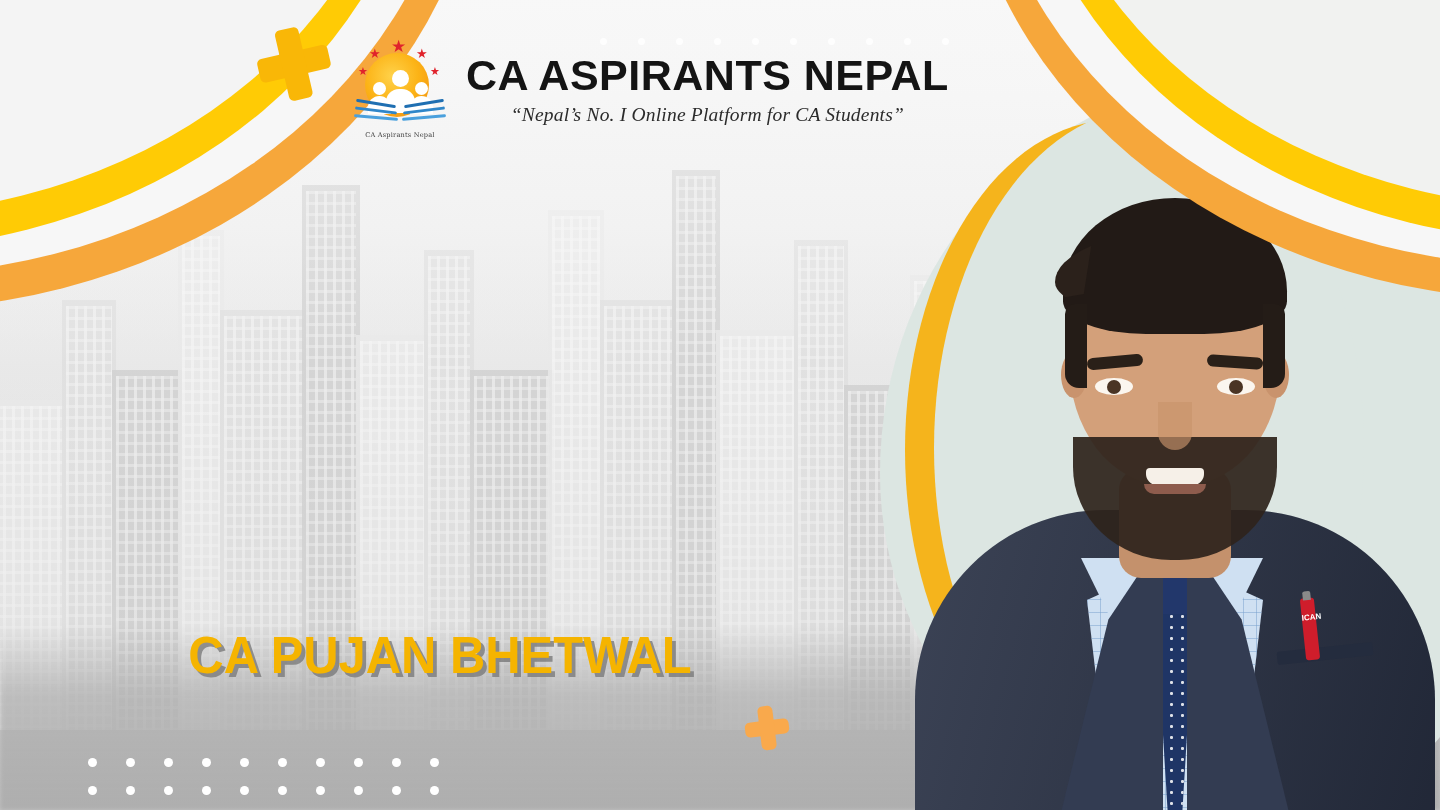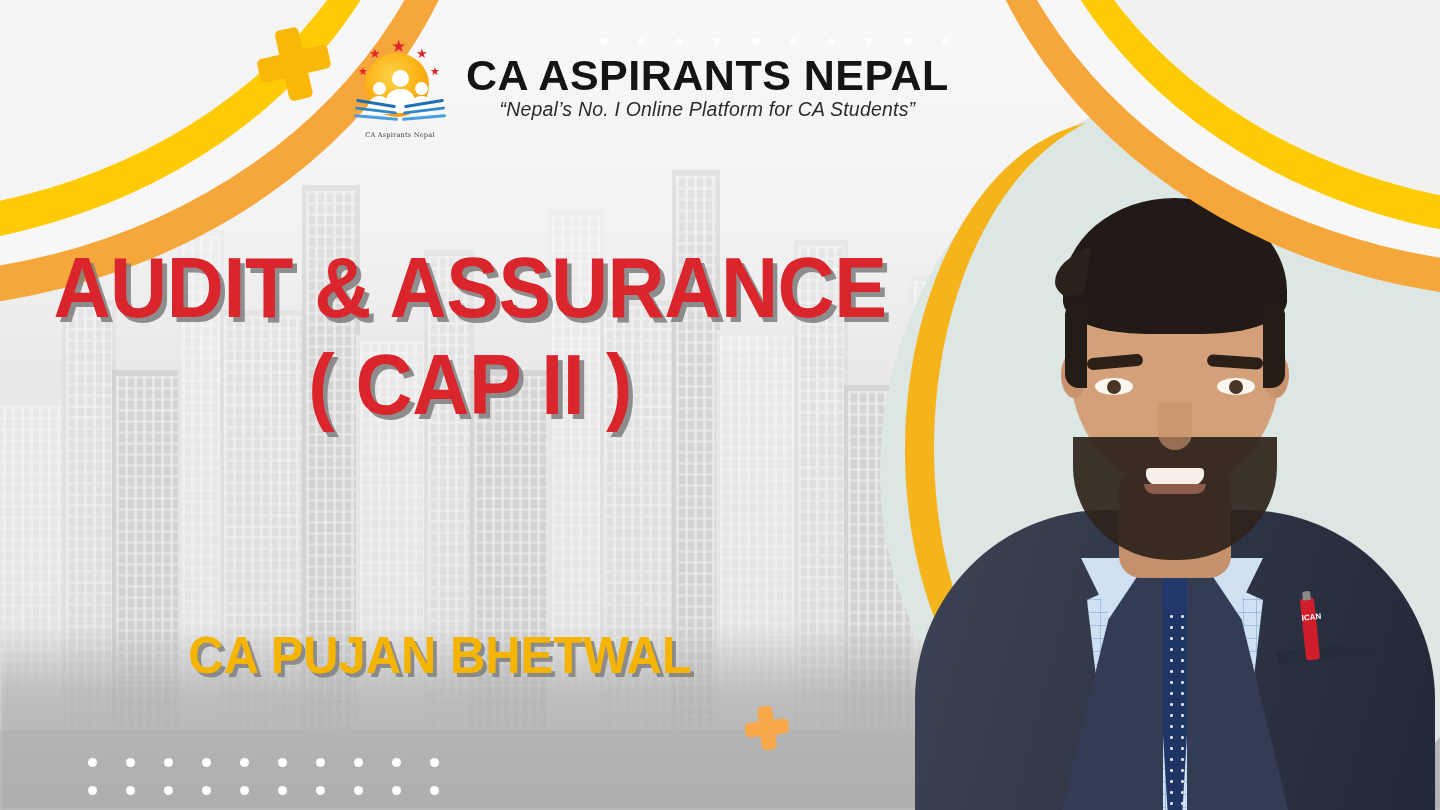--- a/index.html
+++ b/index.html
@@ -84,21 +84,21 @@
 
   
   .brand{position:absolute;left:348px;top:36px;display:flex;align-items:flex-start;gap:14px;}
   .logo-mark{position:relative;width:104px;height:104px;flex:0 0 auto;}
   .brand-text{padding-top:18px;}
   .brand-title{
     font-size:43px;font-weight:700;letter-spacing:.5px;color:#141414;
     line-height:1;white-space:nowrap;
   }
   .brand-tagline{
-    margin-top:1px;font-family:Liberation Sans, sans-serif;font-style:italic;
+    margin-top:7px;font-family:Liberation Serif, serif;font-style:italic;
     font-size:19.5px;color:#2b2b2b;letter-spacing:.2px;white-space:nowrap;text-align:center;
   }
 
   
   .headline{position:absolute;left:0;top:246px;width:940px;text-align:center;}
   .h-line{
     font-family:"Liberation Sans", sans-serif;
     font-weight:700;color:#d9252b;
     letter-spacing:-.5px;line-height:.96;
     transform:scaleX(.92);transform-origin:center;
@@ -382,20 +382,16 @@
         <div class="lm-page" style="left:48px;top:18px;width:44px;transform:rotate(-5deg);background:#4aa0dd;"></div>
       </div>
       <div class="lm-cap">CA Aspirants Nepal</div>
     </div>
     <div class="brand-text">
       <div class="brand-title">CA ASPIRANTS NEPAL</div>
       <div class="brand-tagline">“Nepal’s No. I Online Platform for CA Students”</div>
     </div>
   </div>
 
-  <div class="headline">
-    <div class="h-line h-1">AUDIT &amp; ASSURANCE</div>
-    <div class="h-line h-2">( CAP II )</div>
-  </div>
 
   <div class="presenter-name">CA PUJAN BHETWAL</div>
 
 </div>
 
 </body></html>

